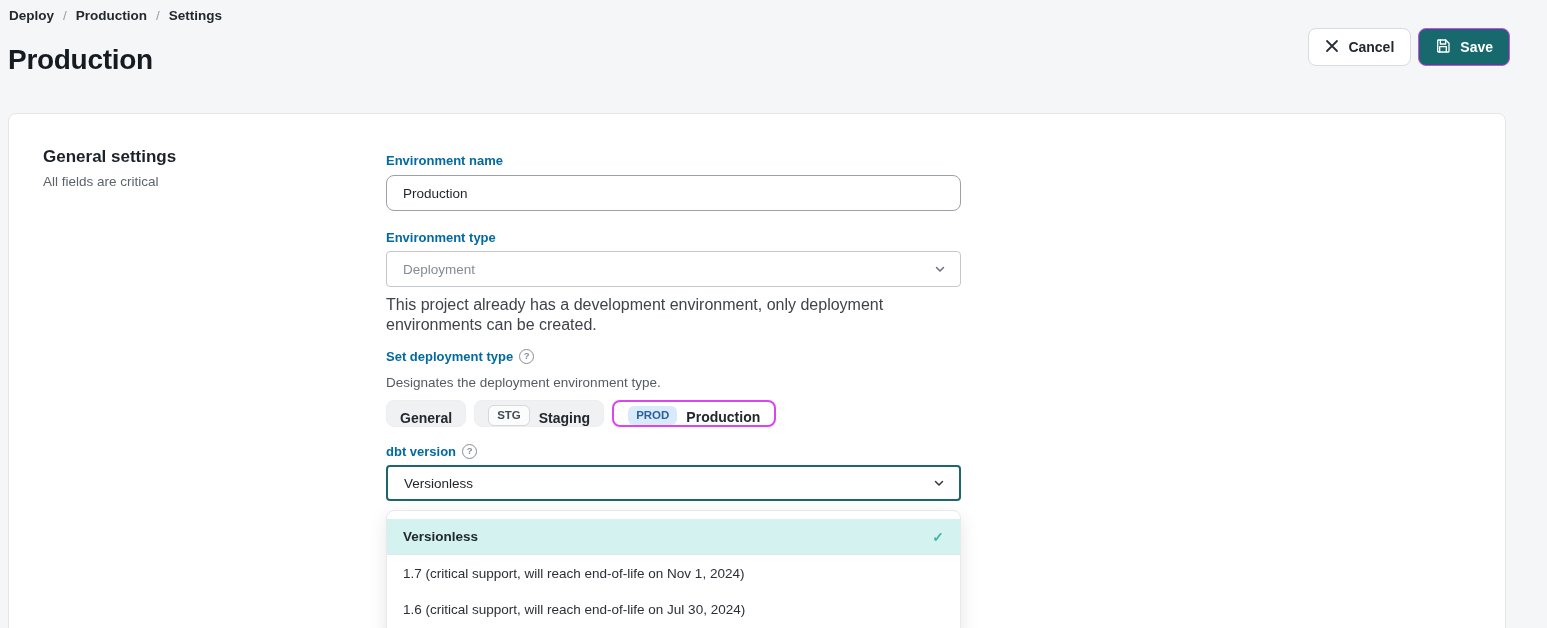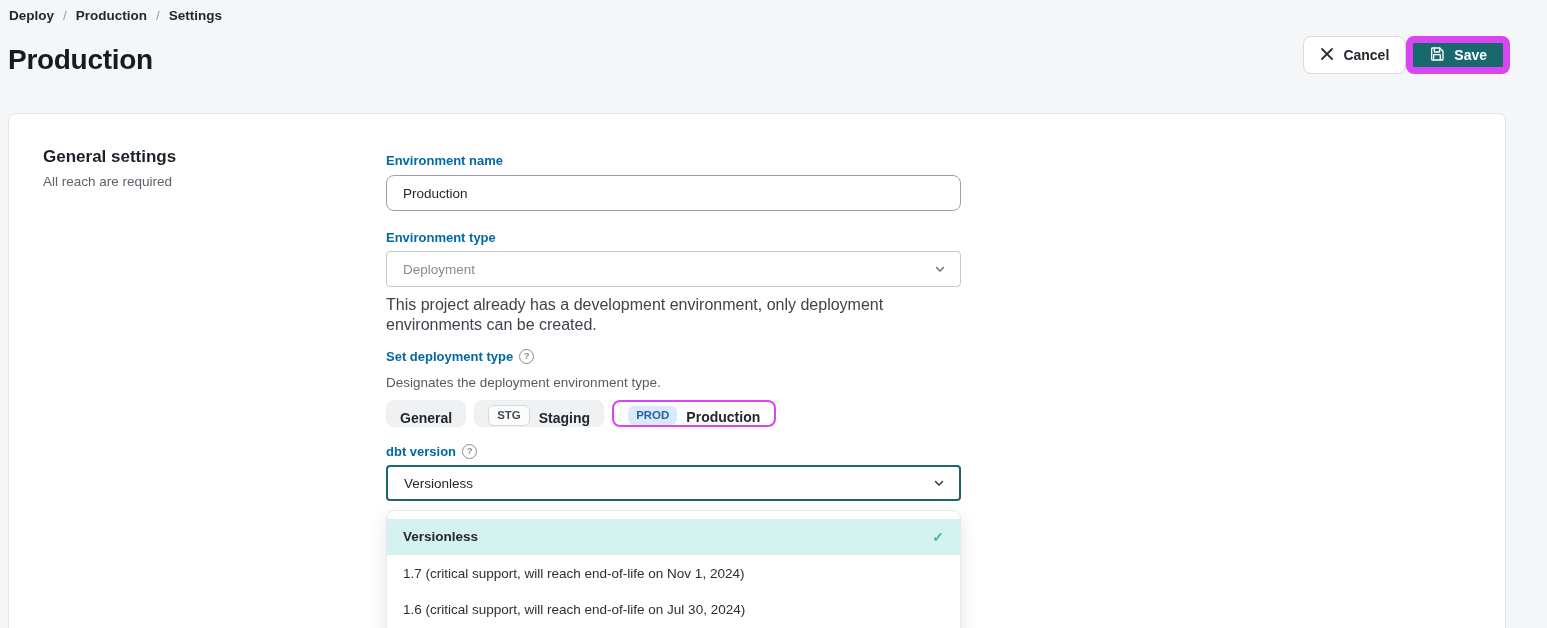--- a/index.html
+++ b/index.html
@@ -13,28 +13,28 @@
   
   .breadcrumb{
     position:absolute;left:9px;top:8px;display:flex;align-items:center;gap:9px;
     font-size:13.5px;font-weight:700;color:#23282f;
   }
   .breadcrumb .sep{color:#9aa0a8;font-weight:400;}
   .page-title{
     position:absolute;left:8px;top:44px;margin:0;
     font-size:28px;font-weight:700;color:#161b22;letter-spacing:-0.3px;
   }
-  .actions{position:absolute;top:36px;right:37px;display:flex;}
+  .actions{position:absolute;top:28px;right:37px;display:flex;gap:7px;}
   .btn{
     height:38px;border-radius:8px;display:inline-flex;align-items:center;gap:9px;
     font-size:14px;font-weight:600;cursor:pointer;box-sizing:border-box;
     font-family:"Liberation Sans",sans-serif;
   }
   .btn-cancel{background:#fff;border:1px solid #d8dbdf;color:#23282f;padding:0 16px;}
-  .btn-save{background:#17696e;border:7px solid #d946ef;color:#fff;padding:0 16px;}
+  .btn-save{background:#17696e;border:1px solid #d946ef;color:#fff;padding:0 16px;}
   .icon-svg{display:block;}
 
   
   .card{
     position:absolute;left:8px;top:113px;width:1498px;height:560px;
     background:#fff;border:1px solid #e4e6e9;border-radius:8px;box-sizing:border-box;
   }
   .section-heading{position:absolute;left:34px;top:33px;}
   .section-heading h2{margin:0;font-size:17px;font-weight:700;color:#1c222a;}
   .section-heading p{margin:7px 0 0;font-size:13.5px;color:#5d636b;}
@@ -132,21 +132,21 @@
       </svg>
     </span>
     <span>Save</span>
   </button>
 </div>
 
 <section class="card">
 
   <div class="section-heading">
     <h2>General settings</h2>
-    <p>All reach are required</p>
+    <p>All fields are critical</p>
   </div>
 
   <div class="form">
 
     
     <div class="field-label">Environment name</div>
     <input class="text-input" type="text" value="Production" style="">
 
     
     <div class="field-label mt19">Environment type</div>

